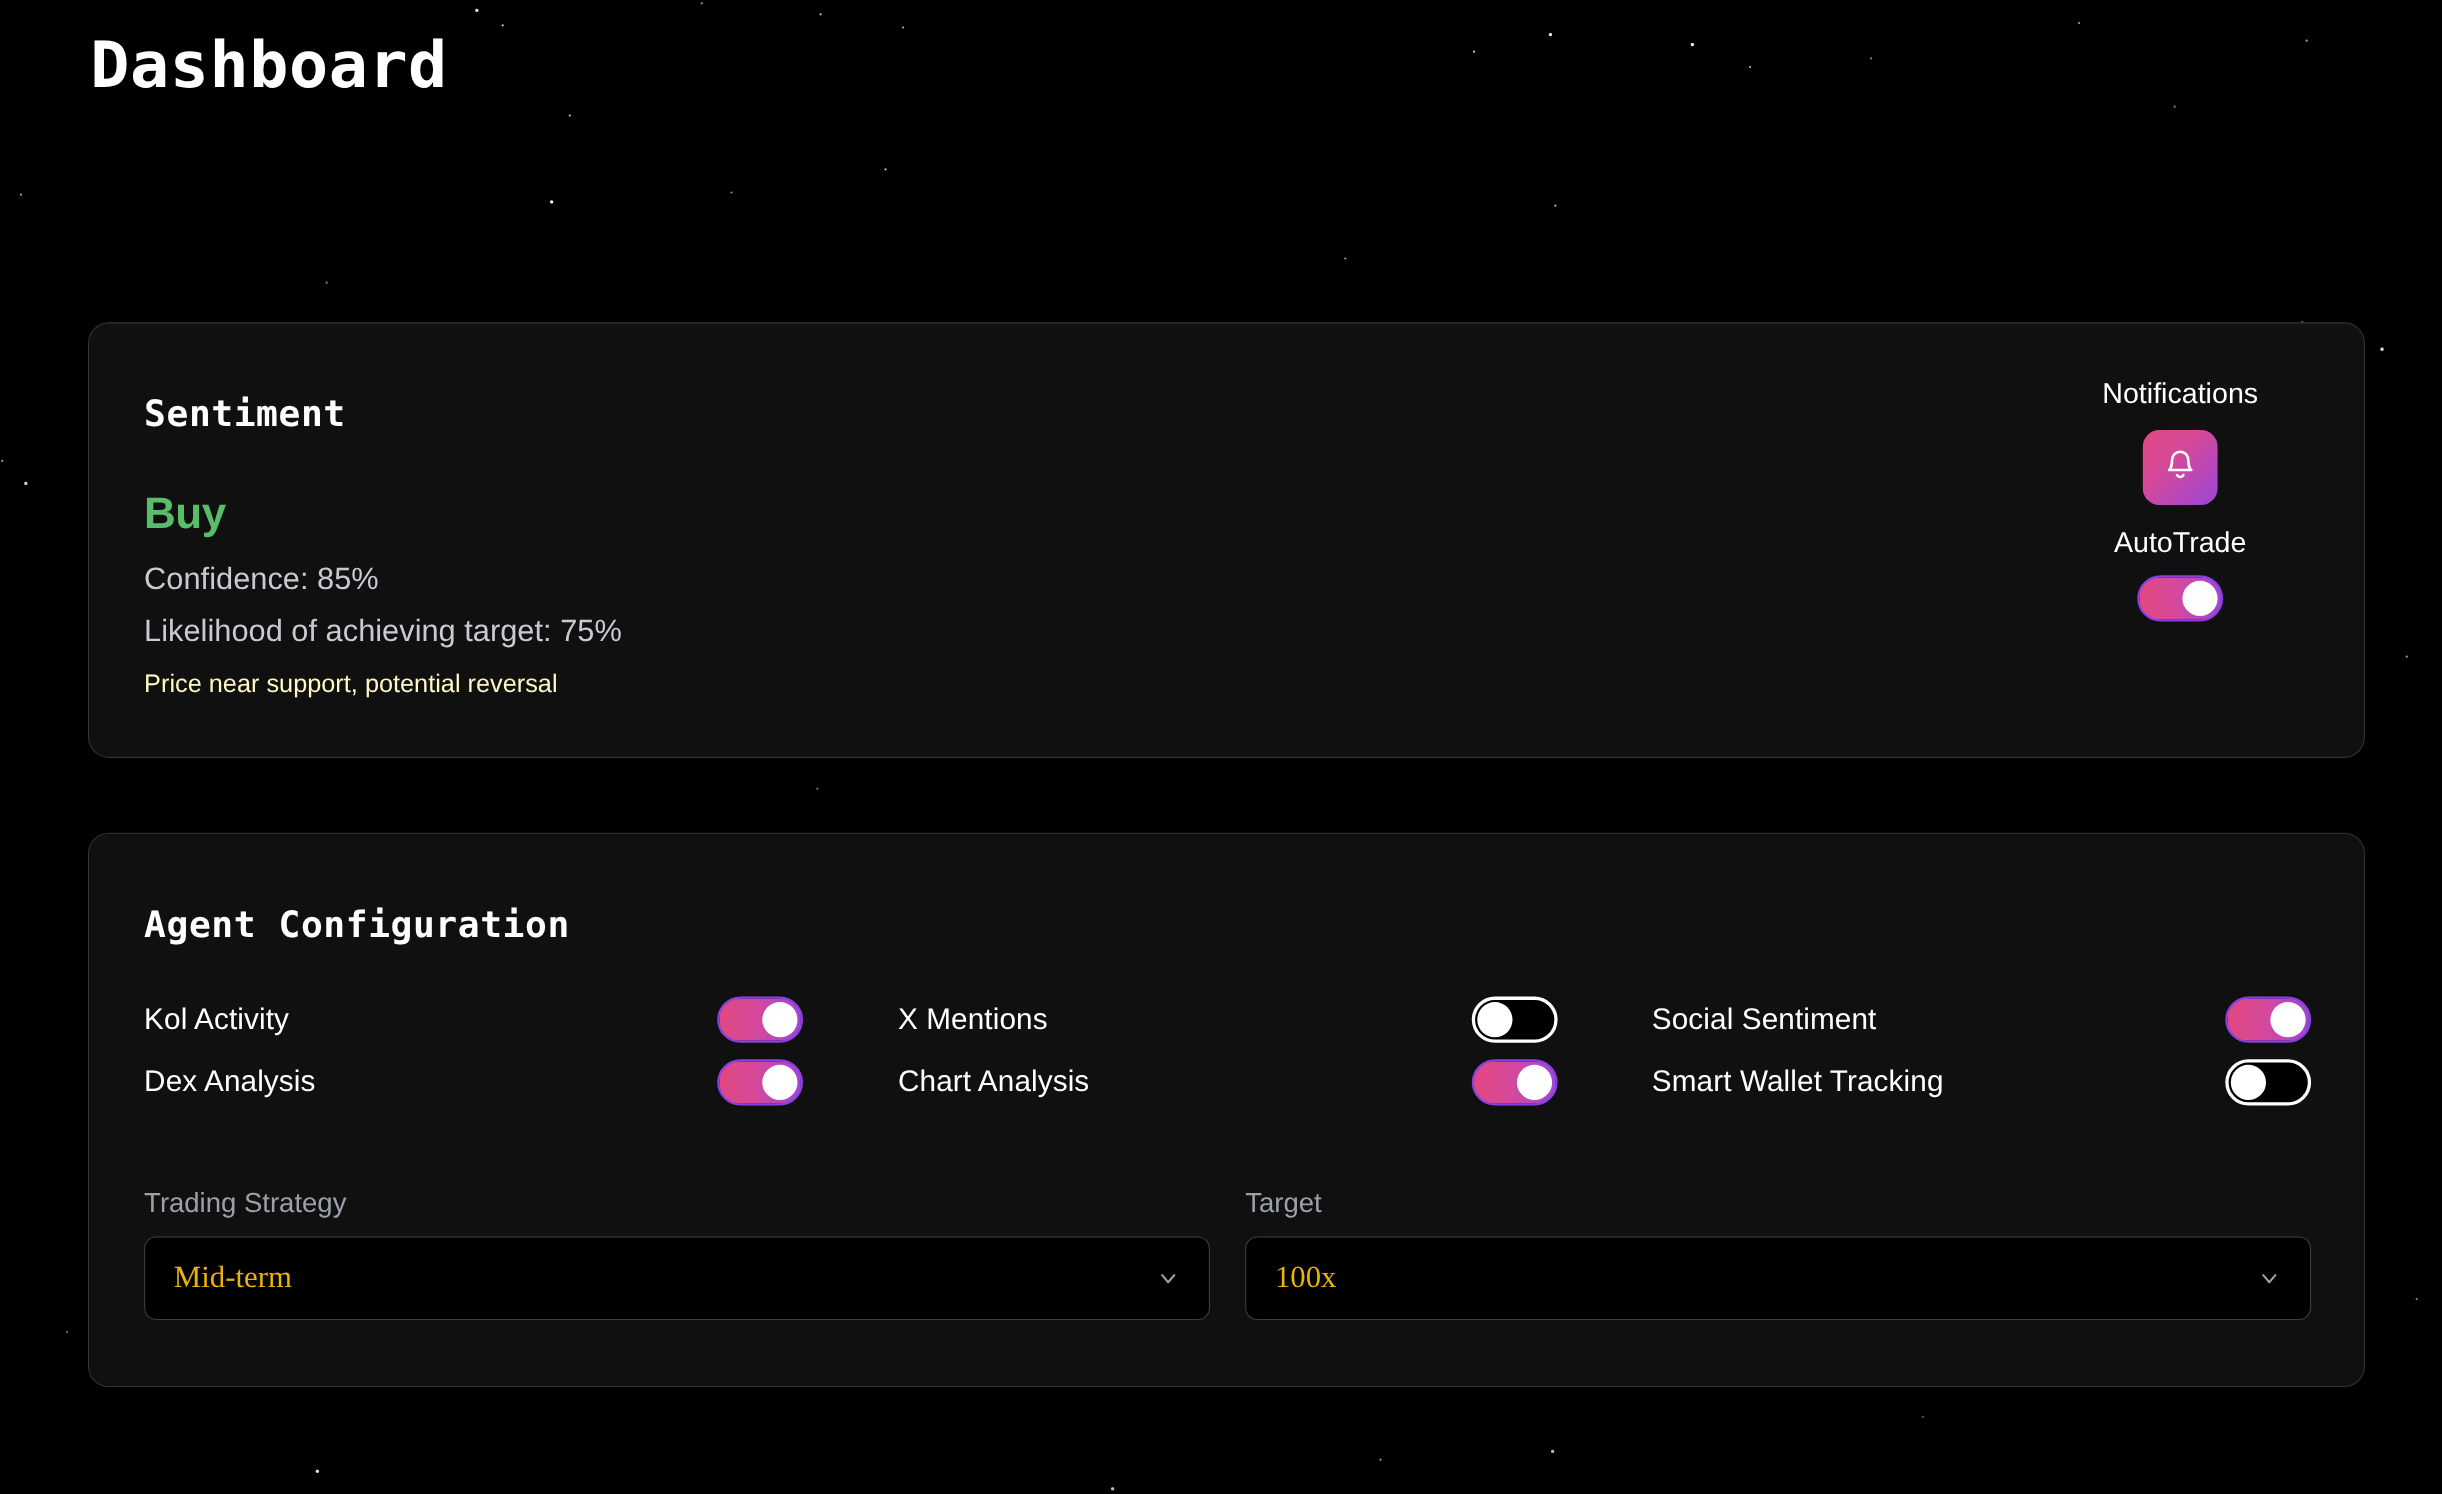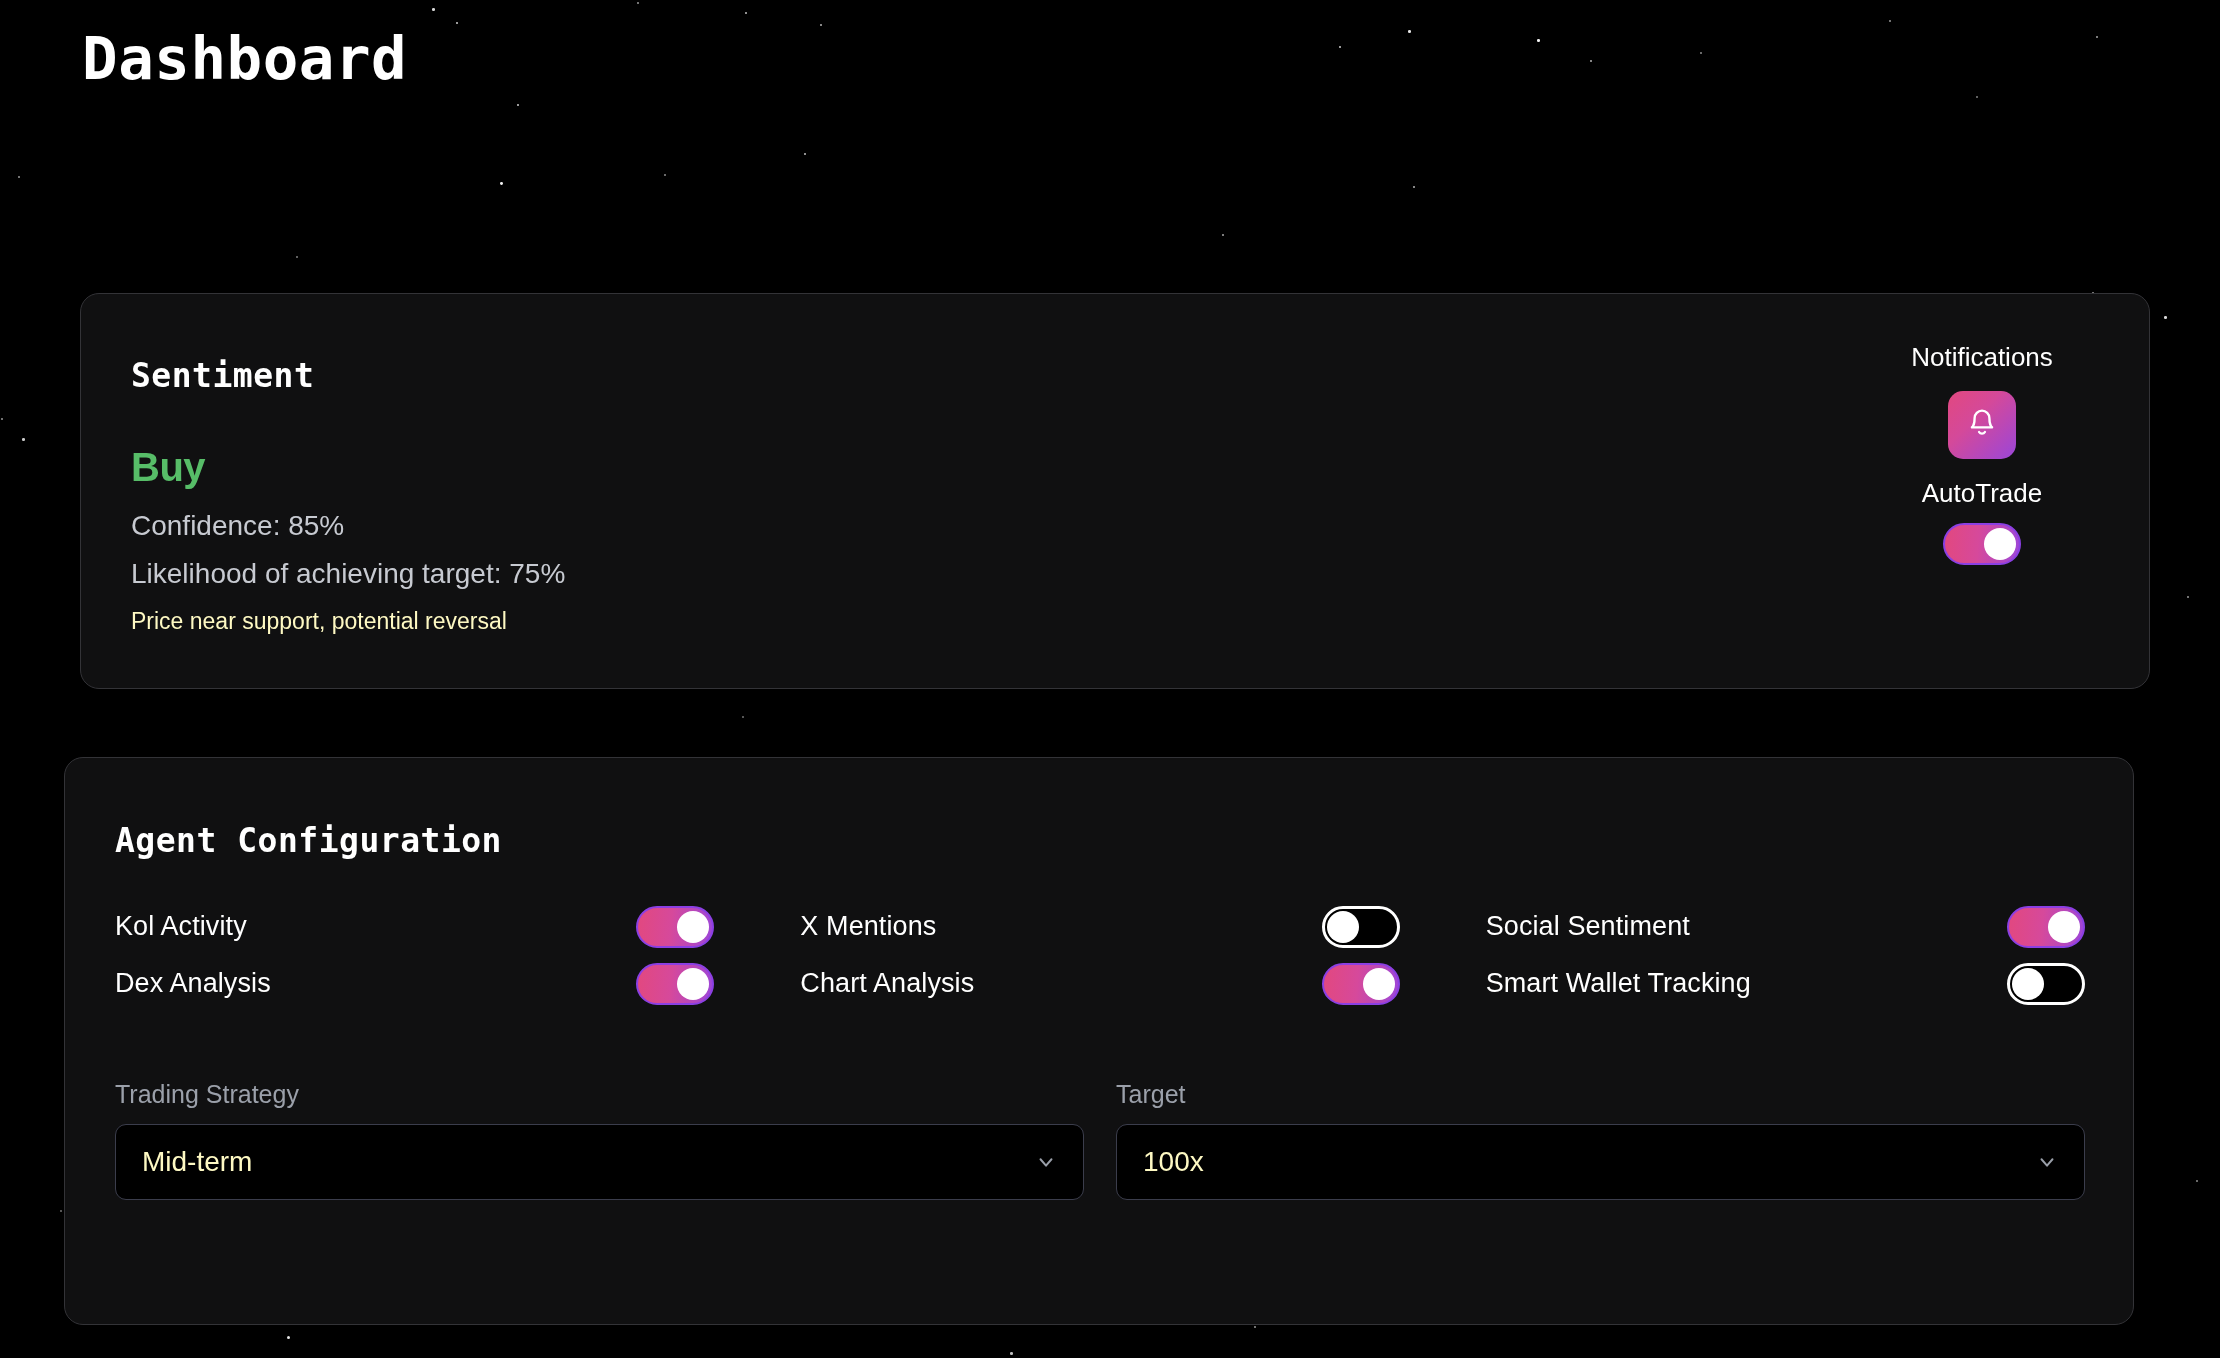--- a/index.html
+++ b/index.html
@@ -100,24 +100,24 @@
     border: 1px solid #333337;
     border-radius: 19px;
   }
   #sentiment-card {
     left: 80px;
     top: 293px;
     width: 2070px;
     height: 396px;
   }
   #agent-card {
-    left: 64px;
+    left: 80px;
     top: 757px;
     width: 2070px;
-    height: 568px;
+    height: 504px;
   }
 
   .techno-head {
     font-family: "DejaVu Sans Mono", "Liberation Mono", monospace;
     font-weight: 700;
     color: #ffffff;
     letter-spacing: 0.5px;
   }
 
   
@@ -271,21 +271,22 @@
     border-radius: 11px;
     background: #000000;
     display: flex;
     align-items: center;
     justify-content: space-between;
     padding: 0 26px 0 26px;
     cursor: pointer;
   }
   .select-value {
     font-size: 28px;
-    color: #fef9c3;
+    color: #eab308;
+    font-family: Liberation Serif, serif;
   }
   .chev {
     width: 22px;
     height: 22px;
     flex: none;
   }
 </style>
 </head>
 <body>
 

